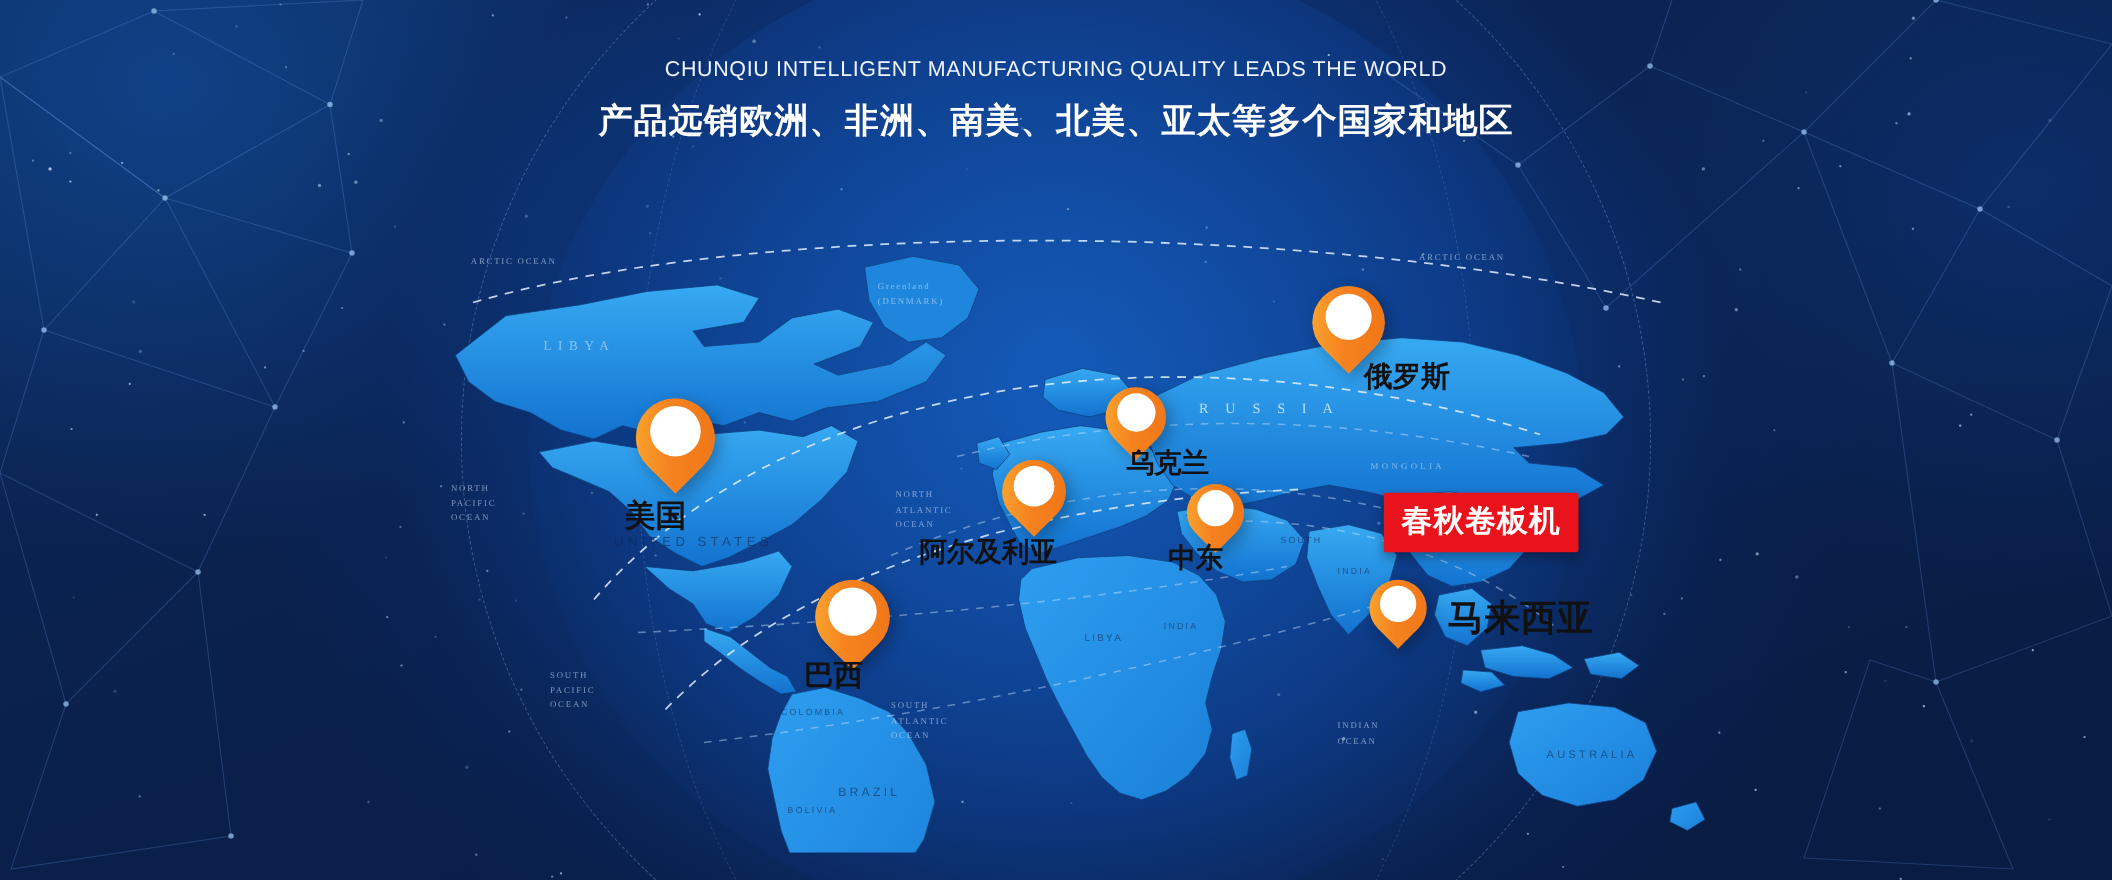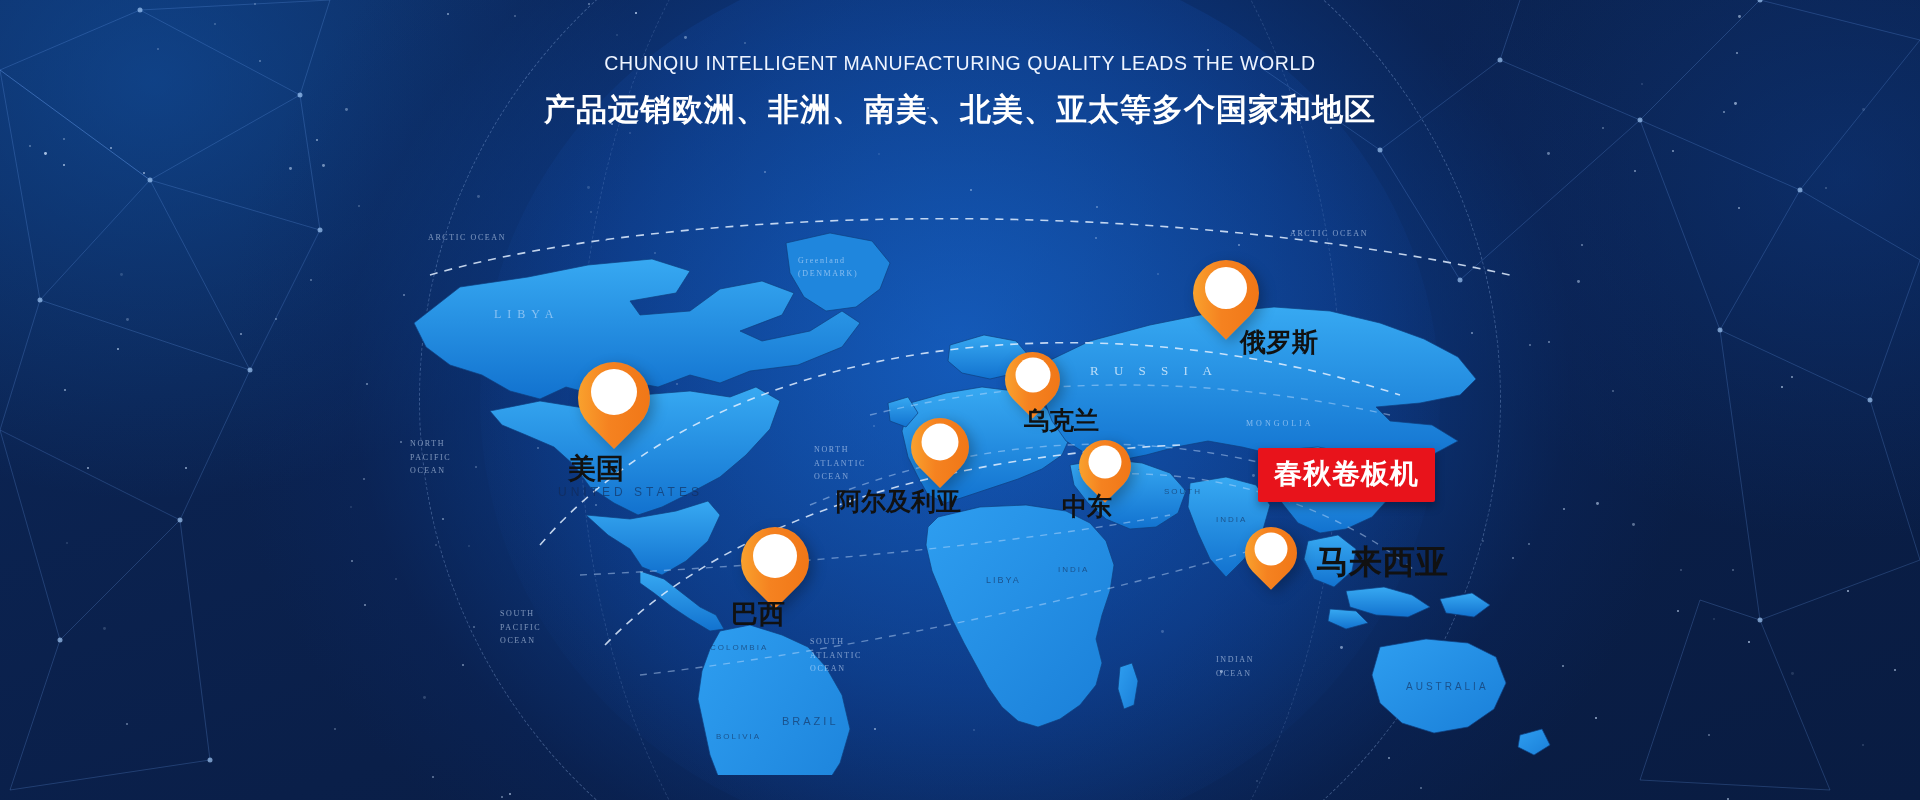--- a/index.html
+++ b/index.html
@@ -382,21 +382,21 @@
     <div class="mlabel" style="left:20px;top:222px;width:70px;white-space:normal;line-height:1.7;">NORTH PACIFIC OCEAN</div>
     <div class="mlabel" style="left:424px;top:228px;width:74px;white-space:normal;line-height:1.7;">NORTH ATLANTIC OCEAN</div>
     <div class="mlabel" style="left:110px;top:392px;width:78px;white-space:normal;line-height:1.7;">SOUTH PACIFIC OCEAN</div>
     <div class="mlabel" style="left:420px;top:420px;width:80px;white-space:normal;line-height:1.7;">SOUTH ATLANTIC OCEAN</div>
     <div class="mlabel" style="left:826px;top:438px;width:62px;white-space:normal;line-height:1.7;">INDIAN OCEAN</div>
     <div class="mlabel big" style="left:700px;top:148px;">R U S S I A</div>
     <div class="mlabel big" style="left:900px;top:258px;">CHINA</div>
     <div class="mlabel" style="left:856px;top:204px;letter-spacing:3px;">MONGOLIA</div>
     <div class="mlabel" style="left:104px;top:92px;letter-spacing:6px;font-size:12px;">LIBYA</div>
     <div class="mlabel dark" style="left:168px;top:270px;letter-spacing:4px;font-size:12px;">UNITED STATES</div>
-    <div class="mlabel dark" style="left:392px;top:500px;letter-spacing:3px;font-size:11px;">BRAZIL</div>
+    <div class="mlabel dark" style="left:372px;top:500px;letter-spacing:3px;font-size:11px;">BRAZIL</div>
     <div class="mlabel dark" style="left:326px;top:517px;font-size:8px;">BOLIVIA</div>
     <div class="mlabel dark" style="left:320px;top:428px;font-size:8px;">COLOMBIA</div>
     <div class="mlabel dark" style="left:596px;top:360px;font-size:9px;">LIBYA</div>
     <div class="mlabel dark" style="left:668px;top:350px;font-size:8px;">INDIA</div>
     <div class="mlabel dark" style="left:688px;top:252px;font-size:8px;">TURKEY</div>
     <div class="mlabel dark" style="left:774px;top:272px;font-size:8px;">SOUTH</div>
     <div class="mlabel dark" style="left:826px;top:300px;font-size:8px;">INDIA</div>
     <div class="mlabel" style="left:408px;top:40px;width:54px;white-space:normal;line-height:1.6;">Greenland (DENMARK)</div>
     <div class="mlabel dark" style="left:1016px;top:466px;letter-spacing:3px;font-size:10px;">AUSTRALIA</div>
   </div>

